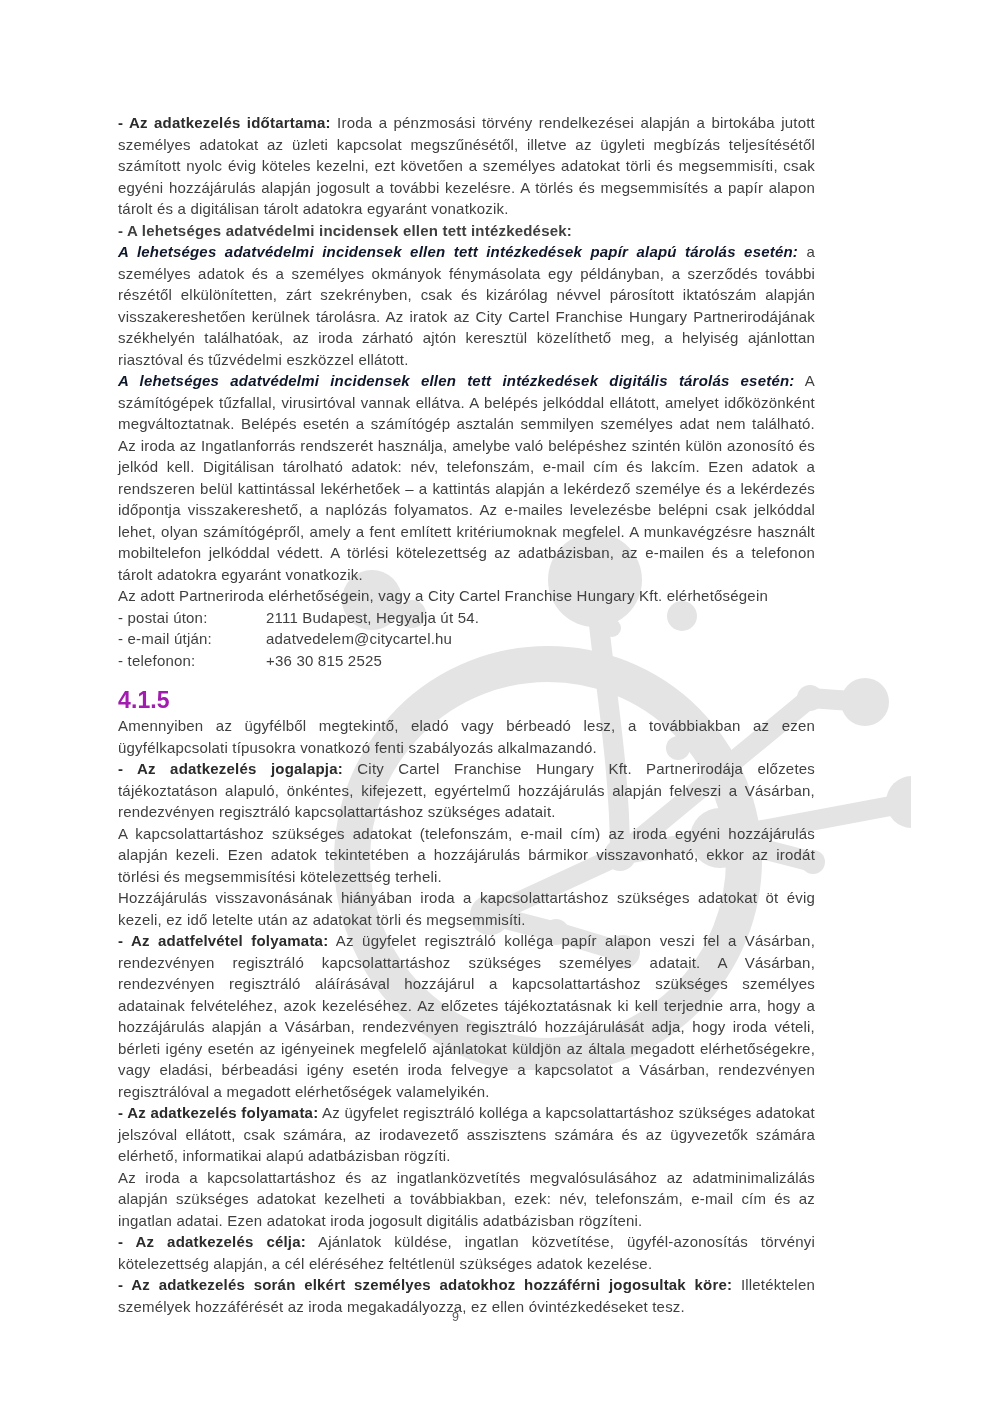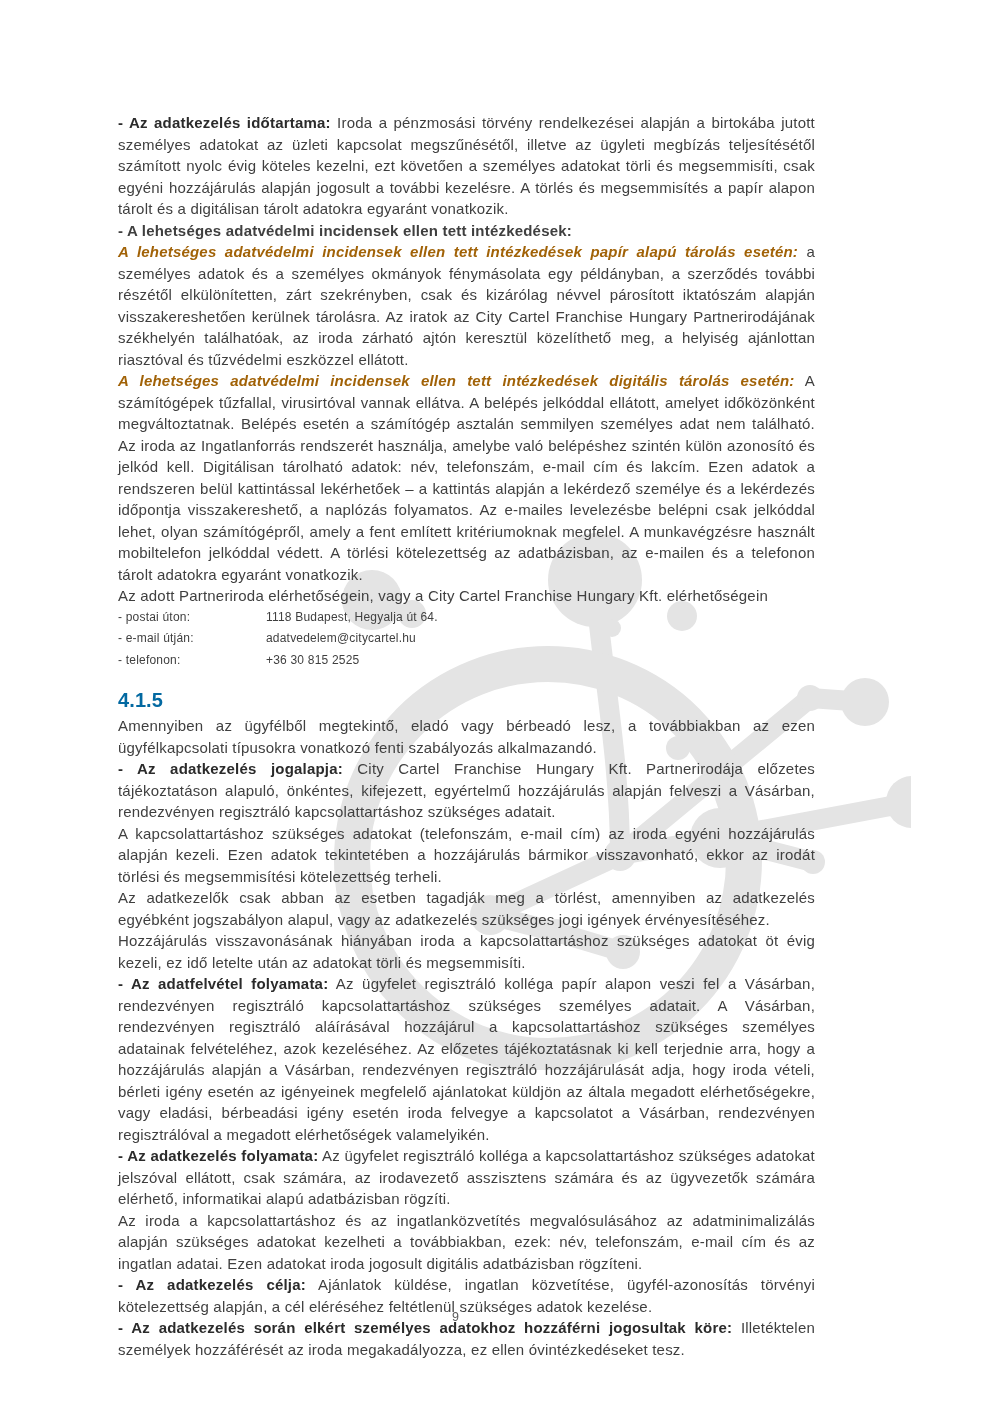--- a/index.html
+++ b/index.html
@@ -26,37 +26,37 @@
   }
   .content p{
     margin:0;
     font-size:15px;
     line-height:21.5px;
     letter-spacing:0.2px;
     color:#3f3f3f;
     text-align:justify;
   }
   .lead-b{font-weight:bold;color:#2b2b2b;}
-  .lead-bi{font-weight:bold;font-style:italic;color:#a16207;}
+  .lead-bi{font-weight:bold;font-style:italic;color:#0f172a;}
   .bold-line{font-weight:bold;color:#272727;text-align:left;}
   .contact-row{
     display:flex;
-    font-size:12px;
+    font-size:15px;
     line-height:21.5px;
     letter-spacing:0.2px;
     color:#3f3f3f;
   }
   .contact-label{flex:0 0 148px;}
   .section-heading{
     display:flex;
     align-items:baseline;
     margin:17px 0 3px 0;
     font-weight:bold;
-    color:#0369a1;
-    font-size:20px;
+    color:#a21caf;
+    font-size:23px;
     line-height:24px;
     letter-spacing:0.1px;
   }
   .section-number{margin-right:23px;}
   .footer{
     position:absolute;
     left:0; right:0;
     top:1310px;
     text-align:center;
     font-size:12.5px;
@@ -125,21 +125,21 @@
       <span>A számítógépek tűzfallal, virusirtóval vannak ellátva. A belépés jelkóddal ellátott, amelyet időközönként megváltoztatnak. Belépés esetén a számítógép asztalán semmilyen személyes adat nem található. Az iroda az Ingatlanforrás rendszerét használja, amelybe való belépéshez szintén külön azonosító és jelkód kell. Digitálisan tárolható adatok: név, telefonszám, e-mail cím és lakcím. Ezen adatok a rendszeren belül kattintással lekérhetőek – a kattintás alapján a lekérdező személye és a lekérdezés időpontja visszakereshető, a naplózás folyamatos. Az e-mailes levelezésbe belépni csak jelkóddal lehet, olyan számítógépről, amely a fent említett kritériumoknak megfelel. A munkavégzésre használt mobiltelefon jelkóddal védett. A törlési kötelezettség az adatbázisban, az e-mailen és a telefonon tárolt adatokra egyaránt vonatkozik.</span>
     </p>
 
 
     <p>
       <span>Az adott Partneriroda elérhetőségein, vagy a City Cartel Franchise Hungary Kft. elérhetőségein</span>
     </p>
 
     <div class="contact-row">
       <span class="contact-label">- postai úton:</span>
-      <span class="contact-value">1118 Budapest, Hegyalja út 64.</span>
+      <span class="contact-value">2111 Budapest, Hegyalja út 54.</span>
     </div>
     <div class="contact-row">
       <span class="contact-label">- e-mail útján:</span>
       <span class="contact-value">adatvedelem@citycartel.hu</span>
     </div>
     <div class="contact-row">
       <span class="contact-label">- telefonon:</span>
       <span class="contact-value">+36 30 815 2525</span>
     </div>
 
@@ -153,23 +153,20 @@
 
     <p>
       <span class="lead-b">- Az adatkezelés jogalapja:</span>
       <span>City Cartel Franchise Hungary Kft. Partnerirodája előzetes tájékoztatáson alapuló, önkéntes, kifejezett, egyértelmű hozzájárulás alapján felveszi a Vásárban, rendezvényen regisztráló kapcsolattartáshoz szükséges adatait.</span>
     </p>
 
     <p>
       <span>A kapcsolattartáshoz szükséges adatokat (telefonszám, e-mail cím) az iroda egyéni hozzájárulás alapján kezeli. Ezen adatok tekintetében a hozzájárulás bármikor visszavonható, ekkor az irodát törlési és megsemmisítési kötelezettség terheli.</span>
     </p>
 
-    <p>
-      <span>Az adatkezelők csak abban az esetben tagadják meg a törlést, amennyiben az adatkezelés egyébként jogszabályon alapul, vagy az adatkezelés szükséges jogi igények érvényesítéséhez.</span>
-    </p>
 
     <p>
       <span>Hozzájárulás visszavonásának hiányában iroda a kapcsolattartáshoz szükséges adatokat öt évig kezeli, ez idő letelte után az adatokat törli és megsemmisíti.</span>
     </p>
 
 
     <p>
       <span class="lead-b">- Az adatfelvétel folyamata:</span>
       <span>Az ügyfelet regisztráló kolléga papír alapon veszi fel a Vásárban, rendezvényen regisztráló kapcsolattartáshoz szükséges személyes adatait. A Vásárban, rendezvényen regisztráló aláírásával hozzájárul a kapcsolattartáshoz szükséges személyes adatainak felvételéhez, azok kezeléséhez. Az előzetes tájékoztatásnak ki kell terjednie arra, hogy a hozzájárulás alapján a Vásárban, rendezvényen regisztráló hozzájárulását adja, hogy iroda vételi, bérleti igény esetén az igényeinek megfelelő ajánlatokat küldjön az általa megadott elérhetőségekre, vagy eladási, bérbeadási igény esetén iroda felvegye a kapcsolatot a Vásárban, rendezvényen regisztrálóval a megadott elérhetőségek valamelyikén.</span>
     </p>

